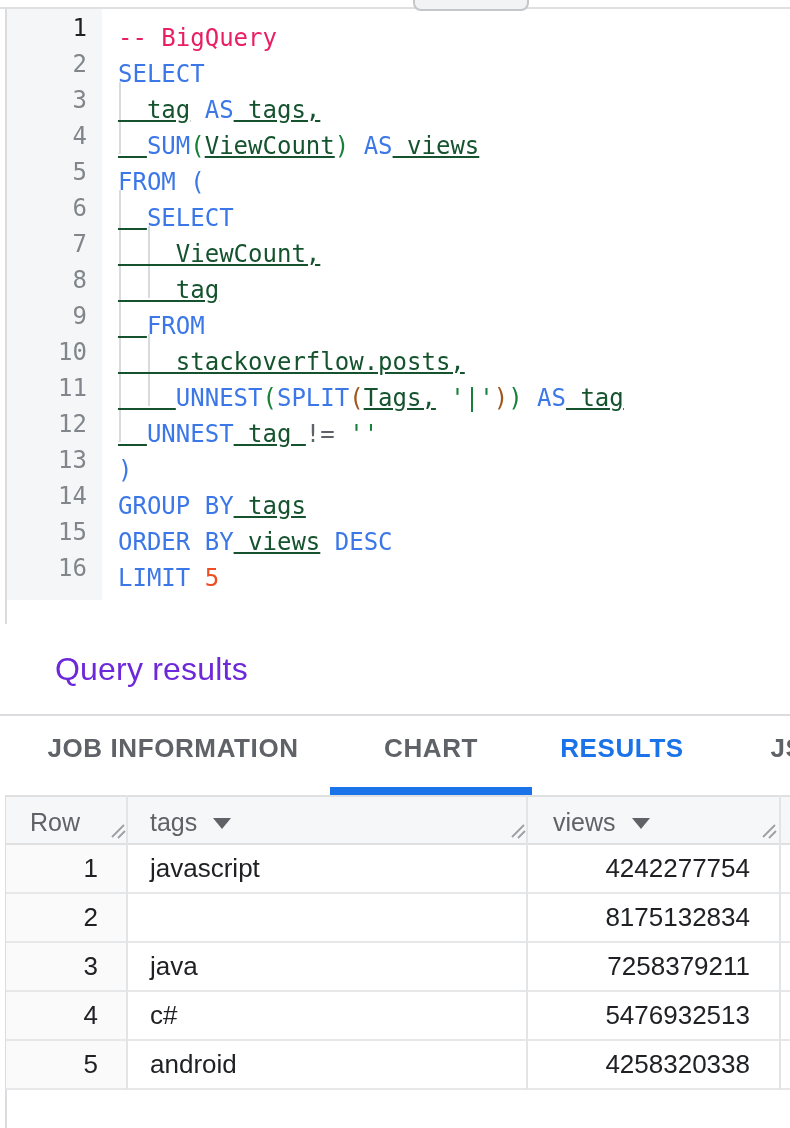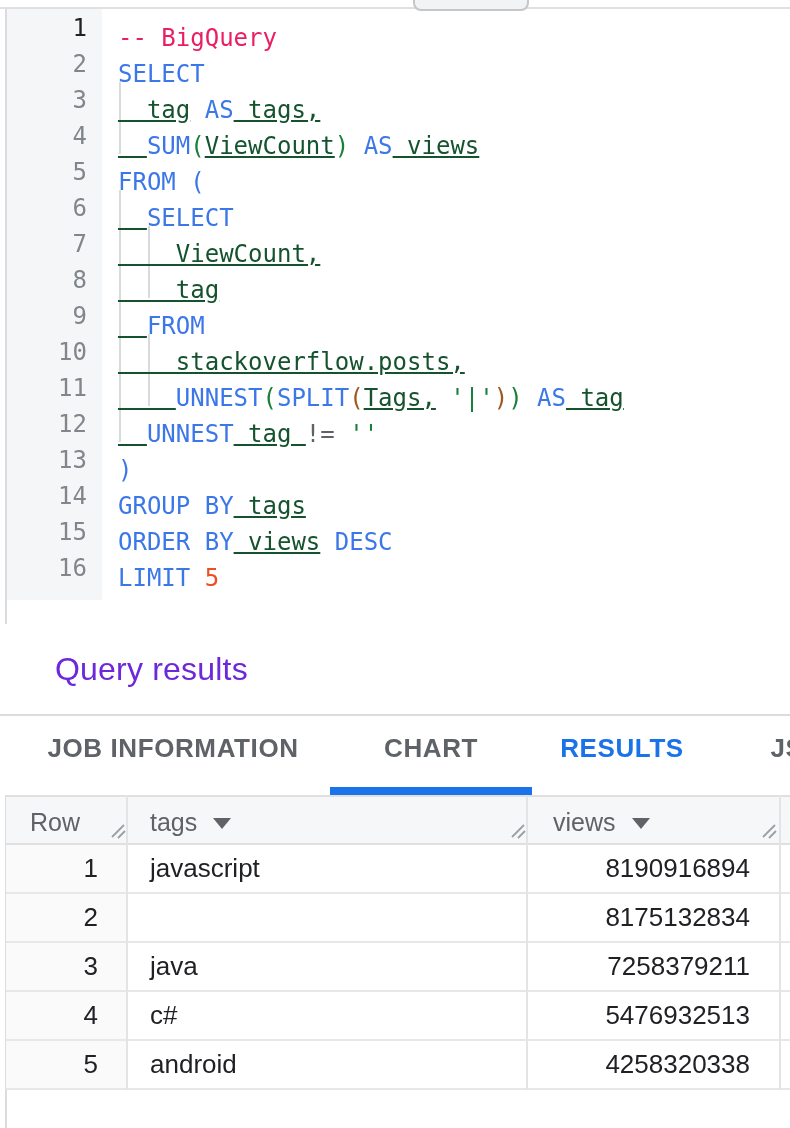--- a/index.html
+++ b/index.html
@@ -160,21 +160,21 @@
         <path d="M2 14 L14 2 M8 15 L15 8" stroke="#9aa0a6" stroke-width="1.8" fill="none"></path>
       </svg>
     <svg class="grip grip-views" width="16" height="16">
         <path d="M2 14 L14 2 M8 15 L15 8" stroke="#9aa0a6" stroke-width="1.8" fill="none"></path>
       </svg>
   </div>
   <div id="tbody">
       <div class="trow" style="top: 50px;">
         <div class="td td-row">1</div>
         <div class="td td-tags">javascript</div>
-        <div class="td td-views">8190916894</div>
+        <div class="td td-views">4242277754</div>
       </div>
       <div class="trow" style="top: 99px;">
         <div class="td td-row">2</div>
         <div class="td td-views">8175132834</div>
       </div>
       <div class="trow" style="top: 148px;">
         <div class="td td-row">3</div>
         <div class="td td-tags">java</div>
         <div class="td td-views">7258379211</div>
       </div>

